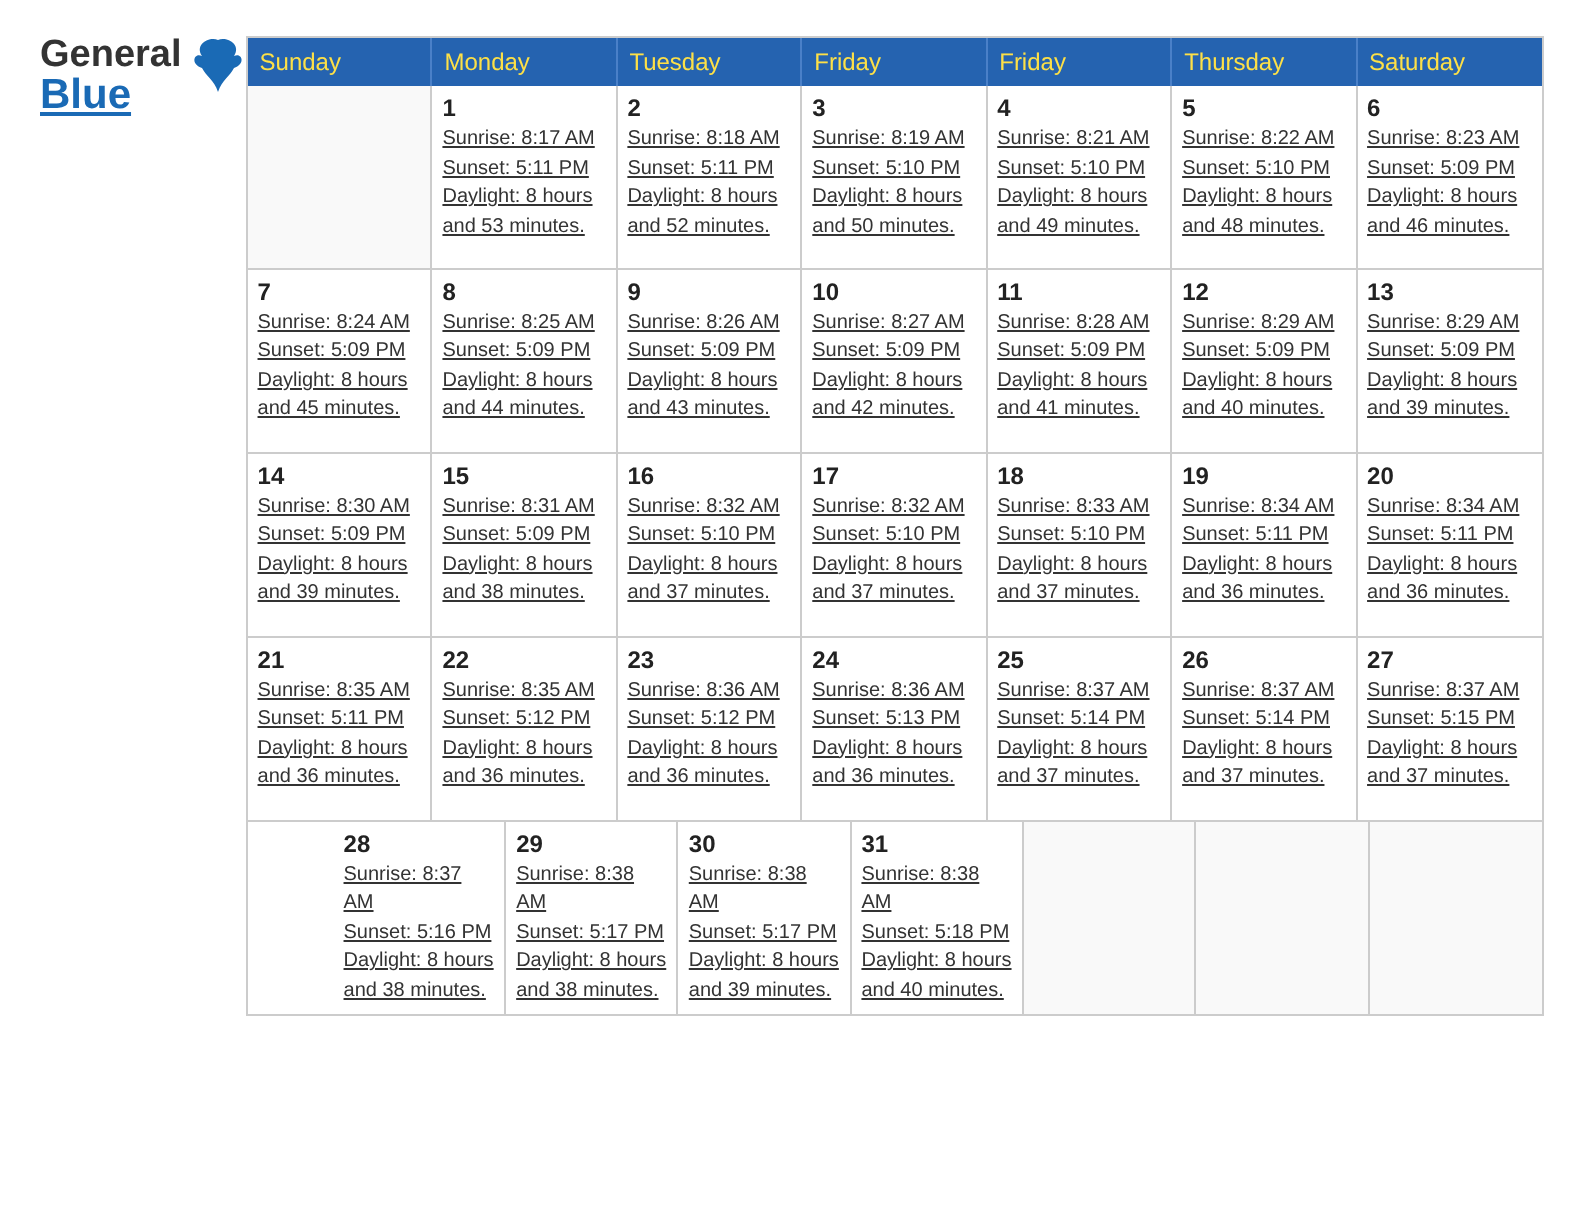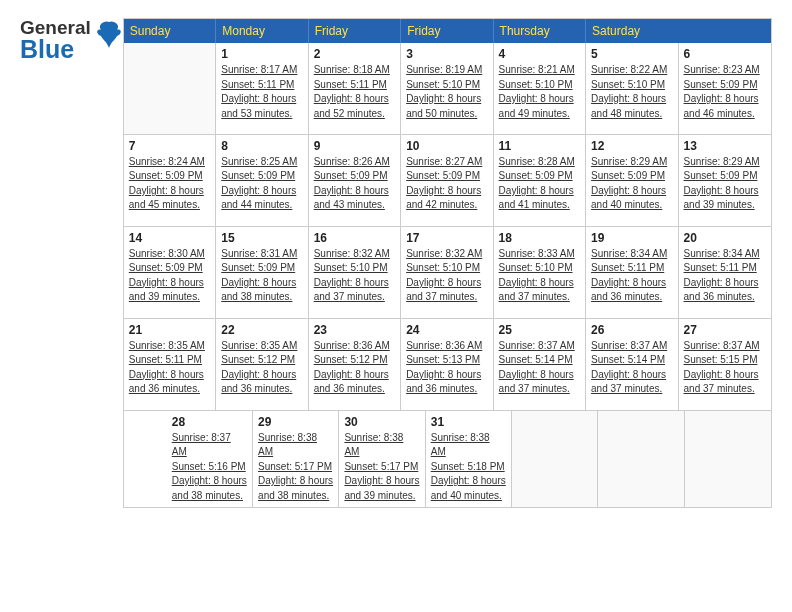--- a/index.html
+++ b/index.html
@@ -107,39 +107,40 @@
   </style>
 </head>
 <body>
 
 <div class="page">
   <div class="header">
     <div class="logo">
       <div class="logo-row">
         <div style="display:flex;flex-direction:column;line-height:1">
           <span style="font-size:19px;font-weight:bold;color:#333;">General</span>
-          <span style="font-size:25px;font-weight:bold;color:#1a6ab5;">Blue</span>
+          <span style="font-size:21px;font-weight:bold;color:#1a6ab5;text-decoration:underline;">Blue</span>
         </div>
         <div style="margin-left:2px;margin-top:-4px;">
           <svg width="28" height="32" viewBox="0 0 28 32">
             <path d="M14 2 C18 0 26 4 22 10 C26 8 28 14 22 16 C20 20 16 22 14 28 C12 22 8 20 6 16 C0 14 2 8 6 10 C2 4 10 0 14 2Z" fill="#1a6ab5"></path>
           </svg>
         </div>
       </div>
     </div>
     <div class="title-block">
       <div class="month-title"></div>
       <div class="location"></div>
     </div>
   </div>
 
   <div class="calendar">
     <div class="cal-header" id="cal-header">
         <div class="cal-header-cell">Sunday</div>
         <div class="cal-header-cell">Monday</div>
+        <div class="cal-header-cell">Tuesday</div>
         <div class="cal-header-cell">Friday</div>
         <div class="cal-header-cell">Friday</div>
         <div class="cal-header-cell">Thursday</div>
         <div class="cal-header-cell">Saturday</div>
       </div>
     <div class="cal-body" id="cal-body">
         <div class="cal-row">
           <div class="cal-cell empty"></div>
           <div class="cal-cell">
             <div class="day-num">1</div>

